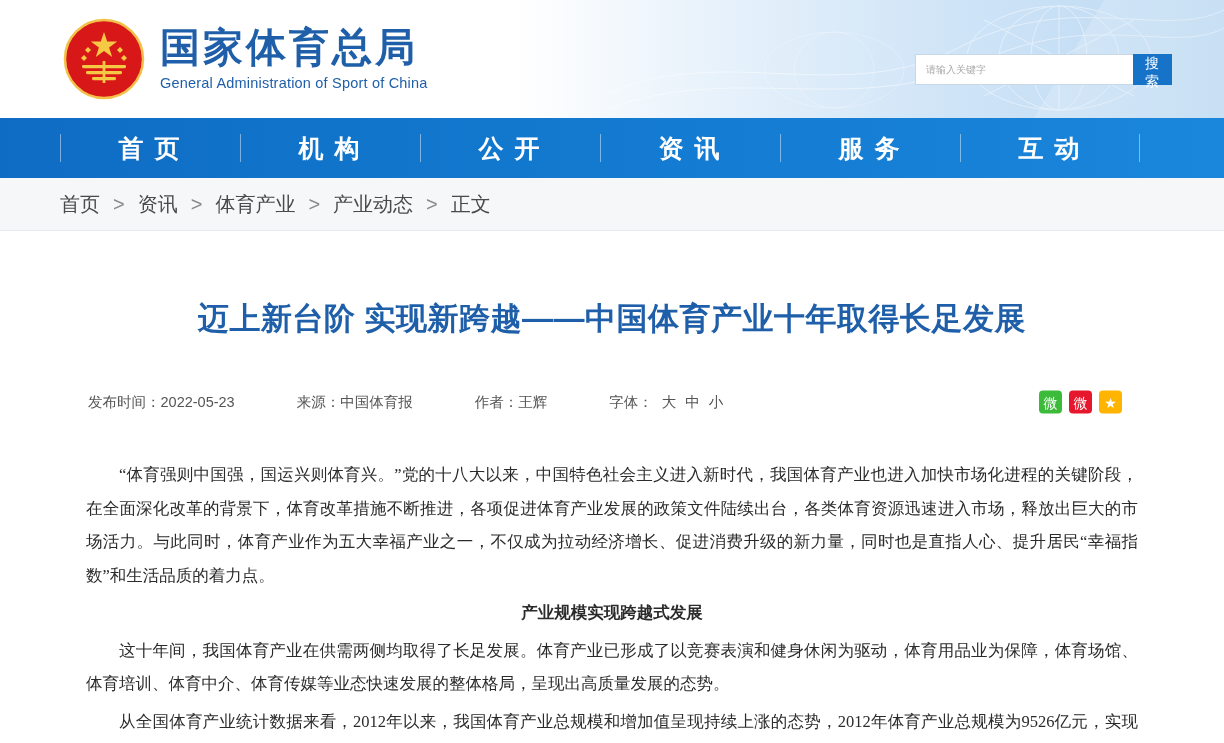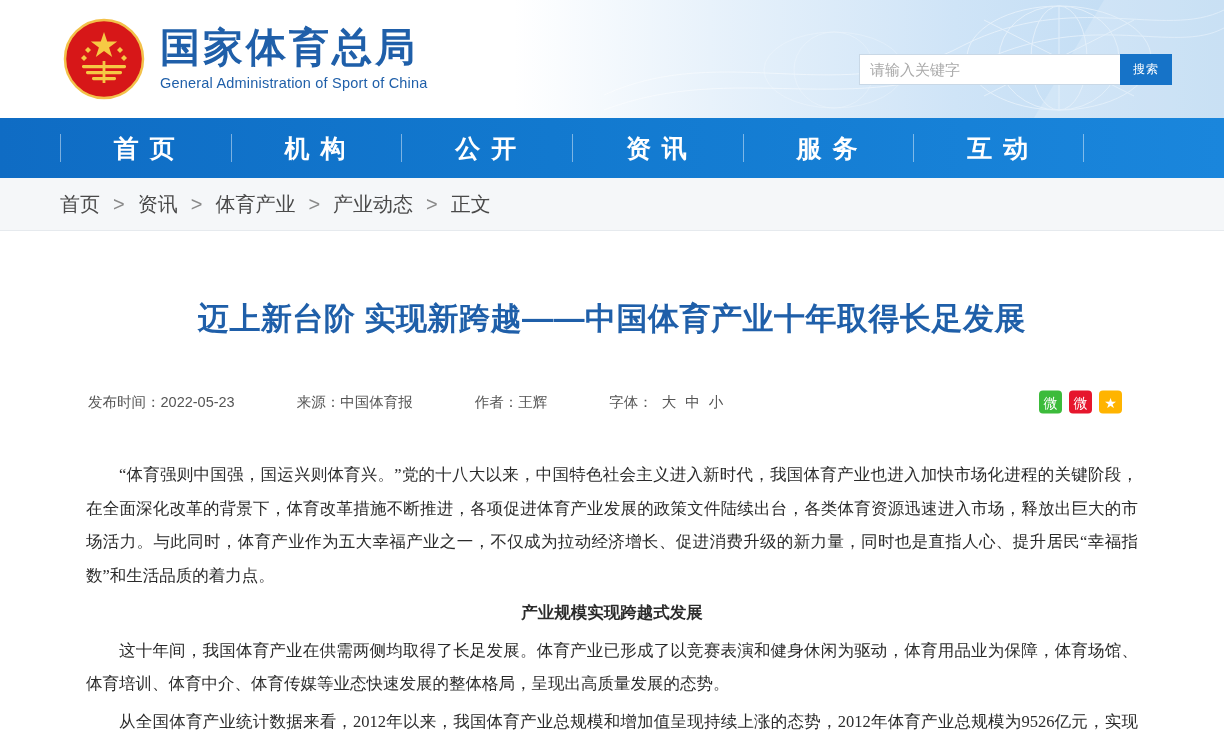--- a/index.html
+++ b/index.html
@@ -56,58 +56,58 @@
     color: #1f5fa9;
     letter-spacing: .2px;
   }
   .search-box {
     position: absolute;
     right: 52px; top: 54px;
     display: flex;
     height: 31px;
   }
   .search-input {
-    width: 261px;
+    width: 218px;
     height: 31px;
     box-sizing: border-box;
     border: 1px solid #c9d8e6;
     border-right: none;
     background: #fff;
     padding: 0 10px;
-    font-size: 15px;
+    font-size: 10px;
     color: #333;
     outline: none;
     font-family: "Liberation Sans", sans-serif;
   }
   .search-input::placeholder { color: #a9a9a9; }
   .search-btn {
-    width: 52px;
+    width: 39px;
     height: 31px;
     border: none;
     background: #1673c8;
     color: #fff;
-    font-size: 12px;
+    font-size: 14px;
     cursor: pointer;
     font-family: "Liberation Sans", sans-serif;
     letter-spacing: 1px;
   }
 
   
   .nav {
     height: 60px;
     background: linear-gradient(90deg, #0f6cc4 0%, #1279cf 45%, #1a86dc 100%);
     display: flex;
     align-items: center;
     position: relative;
     overflow: hidden;
   }
   .nav-inner {
     display: flex;
     align-items: center;
-    width: 1084px;
+    width: 1224px;
     padding-left: 60px;
     box-sizing: border-box;
   }
   .nav-item {
     color: #fff;
     font-size: 25px;
     font-weight: bold;
     letter-spacing: 2px;
     width: 180px;
     text-align: center;

